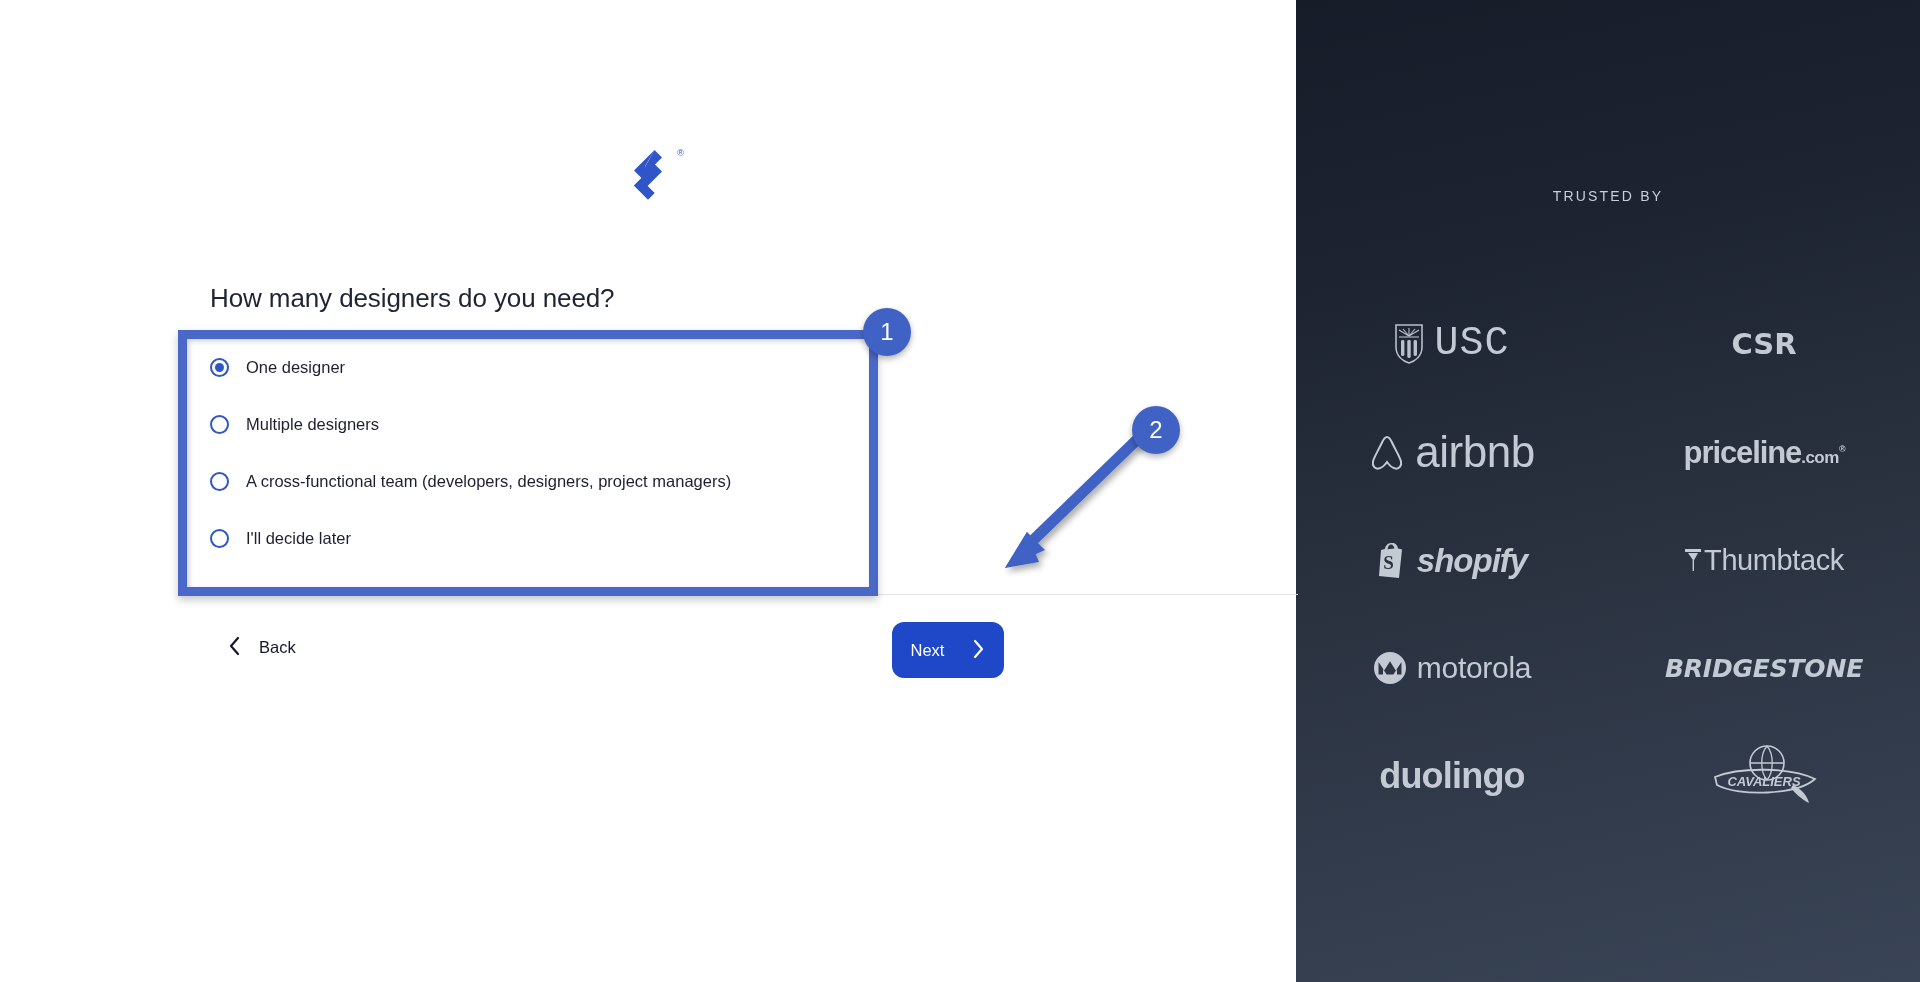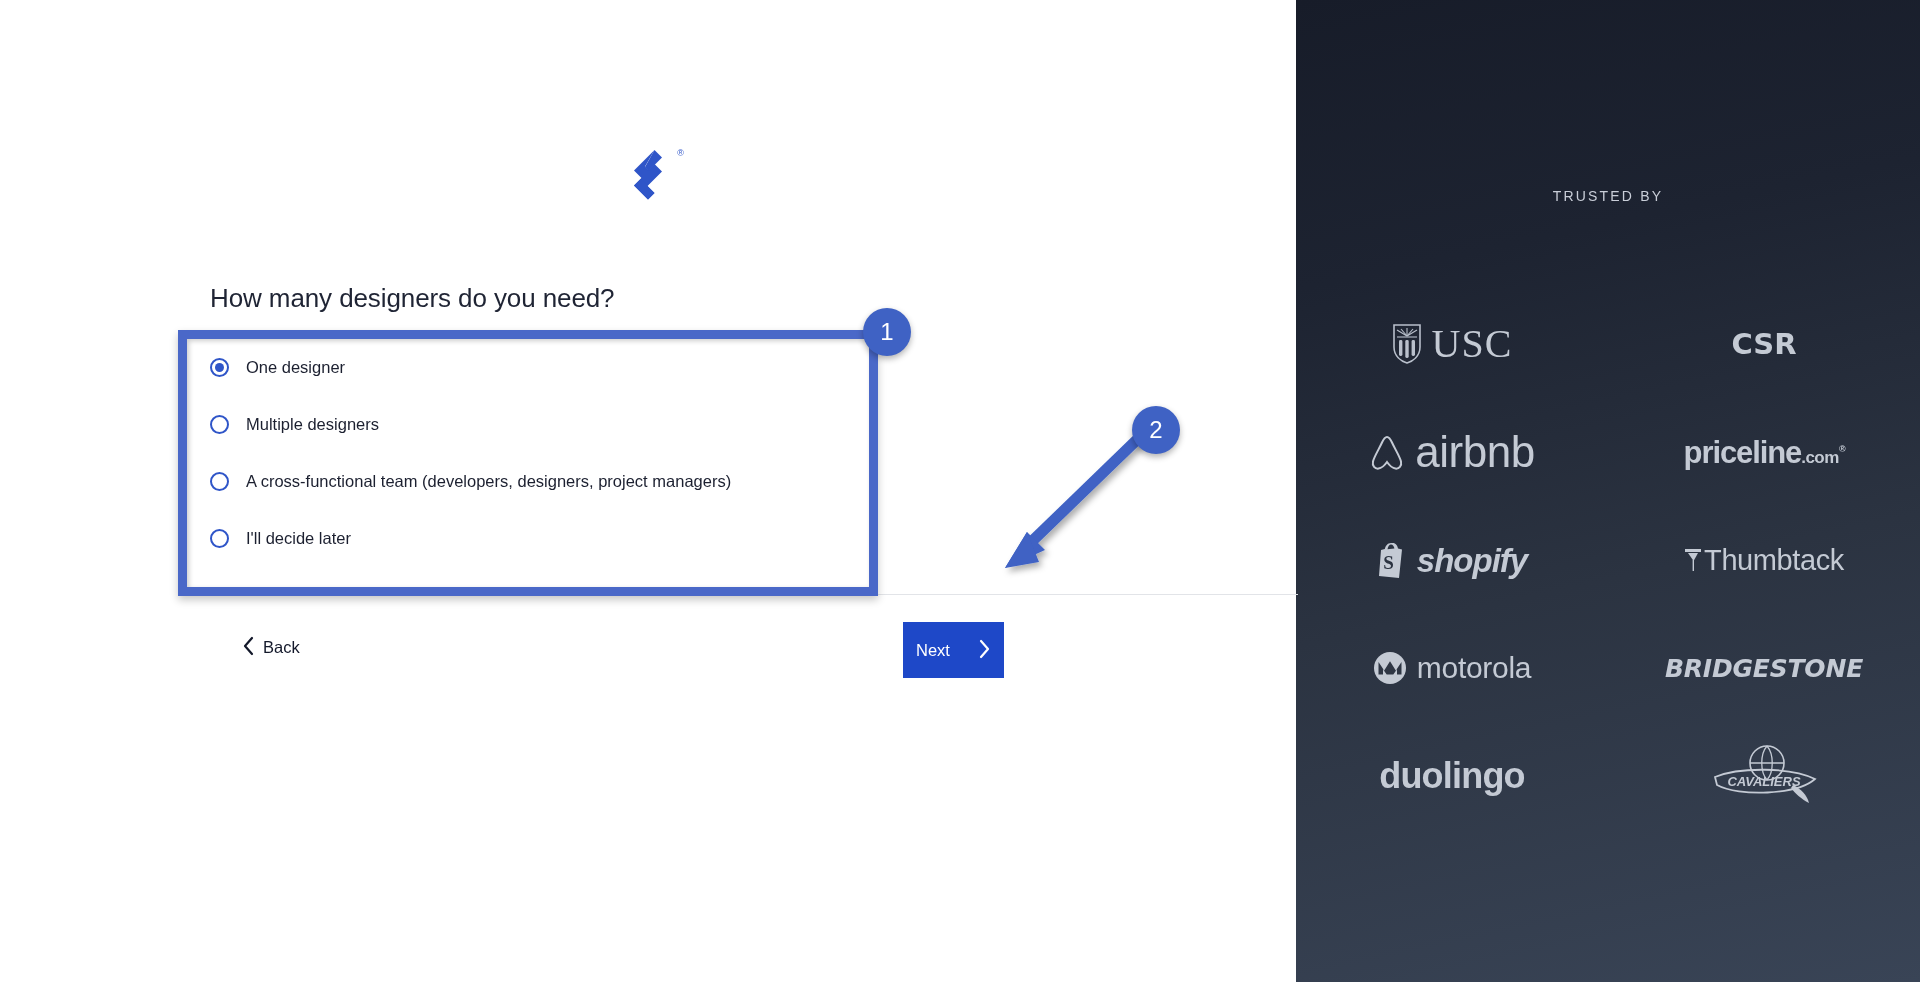--- a/index.html
+++ b/index.html
@@ -152,45 +152,45 @@
   .footer-nav {
     position: absolute;
     left: 210px;
     top: 622px;
     width: 794px;
     height: 56px;
   }
 
   .back-btn {
     position: absolute;
-    left: 28px;
+    left: 14px;
     top: 8px;
     display: flex;
     align-items: center;
-    gap: 8px;
+    gap: 18px;
     background: none;
     border: none;
     cursor: pointer;
     padding: 6px 4px;
     font-family: inherit;
   }
   .back-label {
     font-size: 16.5px;
     color: #13182a;
   }
 
   .next-btn {
     position: absolute;
     right: 0;
     top: 0;
-    width: 101px;
+    width: 112px;
     height: 56px;
     background: #1e48c8;
     border: none;
-    border-radius: 0;
+    border-radius: 12px;
     cursor: pointer;
     display: flex;
     align-items: center;
     justify-content: center;
     gap: 28px;
     font-family: inherit;
   }
   .next-label {
     font-size: 16.5px;
     color: #ffffff;
@@ -261,21 +261,21 @@
   .brand {
     display: flex;
     align-items: center;
     justify-content: center;
     color: #c4cad4;
     height: 108px;
   }
 
   
   .wm { line-height: 1; white-space: nowrap; }
-  .wm-usc    { font-family: Liberation Serif, serif; font-size: 40px; font-weight: 400; letter-spacing: 1px; }
+  .wm-usc    { font-family: Liberation Mono, monospace; font-size: 40px; font-weight: 400; letter-spacing: 1px; }
   .wm-csr    { font-size: 29px; font-weight: 700; letter-spacing: 0px; font-family: "DejaVu Sans", sans-serif; }
   .wm-airbnb { font-size: 44px; font-weight: 400; letter-spacing: -0.5px; }
   .wm-price  { font-size: 31px; font-weight: 700; letter-spacing: -1.1px; }
   .wm-price .dotcom { font-size: 17px; font-weight: 700; letter-spacing: -0.5px; }
   .wm-price .reg { font-size: 9px; vertical-align: super; }
   .wm-shopify{ font-size: 33px; font-weight: 700; font-style: italic; letter-spacing: -1px; }
   .wm-thumb  { font-size: 29px; font-weight: 400; letter-spacing: -0.4px; }
   .wm-moto   { font-size: 30px; font-weight: 400; letter-spacing: -0.3px; }
   .wm-bridge { font-size: 25px; font-weight: 700; font-style: italic; letter-spacing: -0.2px; font-family: "DejaVu Sans", sans-serif; }
   .wm-duo    { font-size: 36px; font-weight: 700; letter-spacing: -0.8px; }

